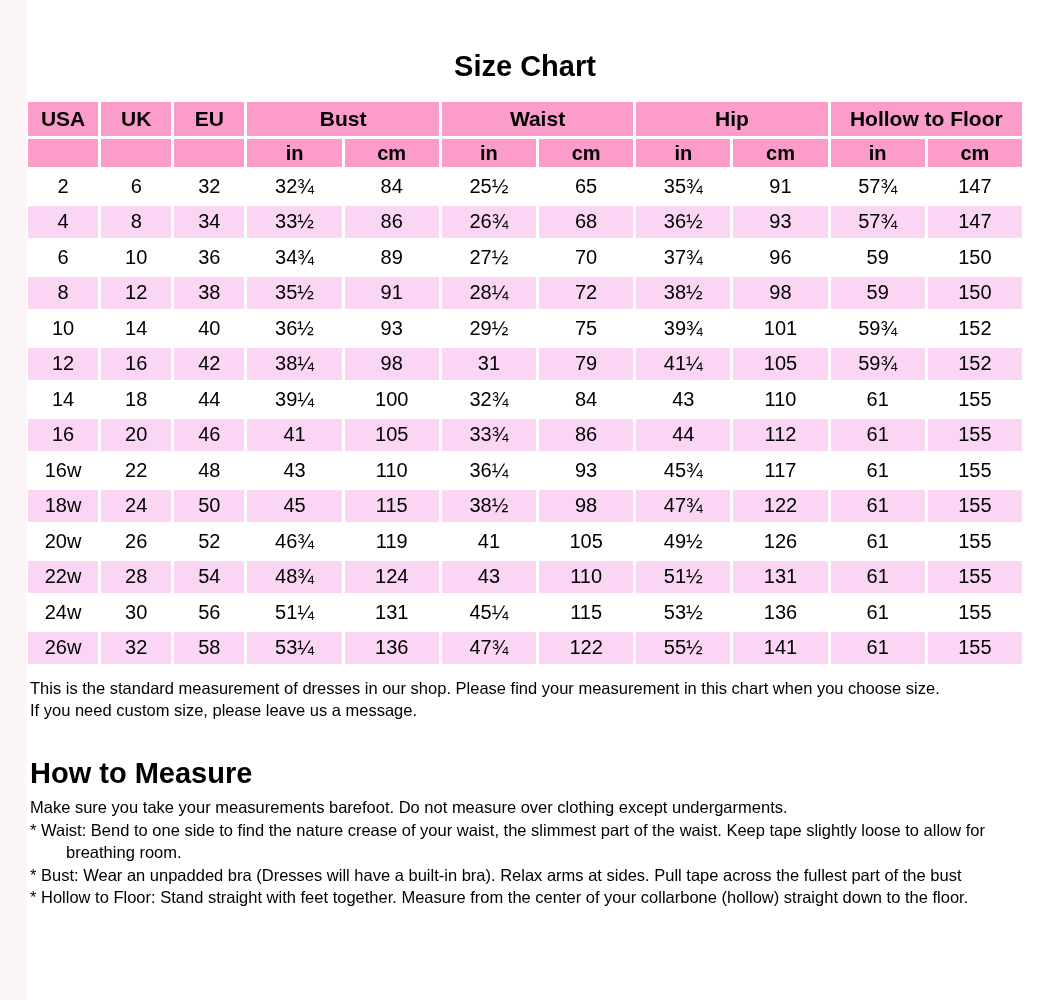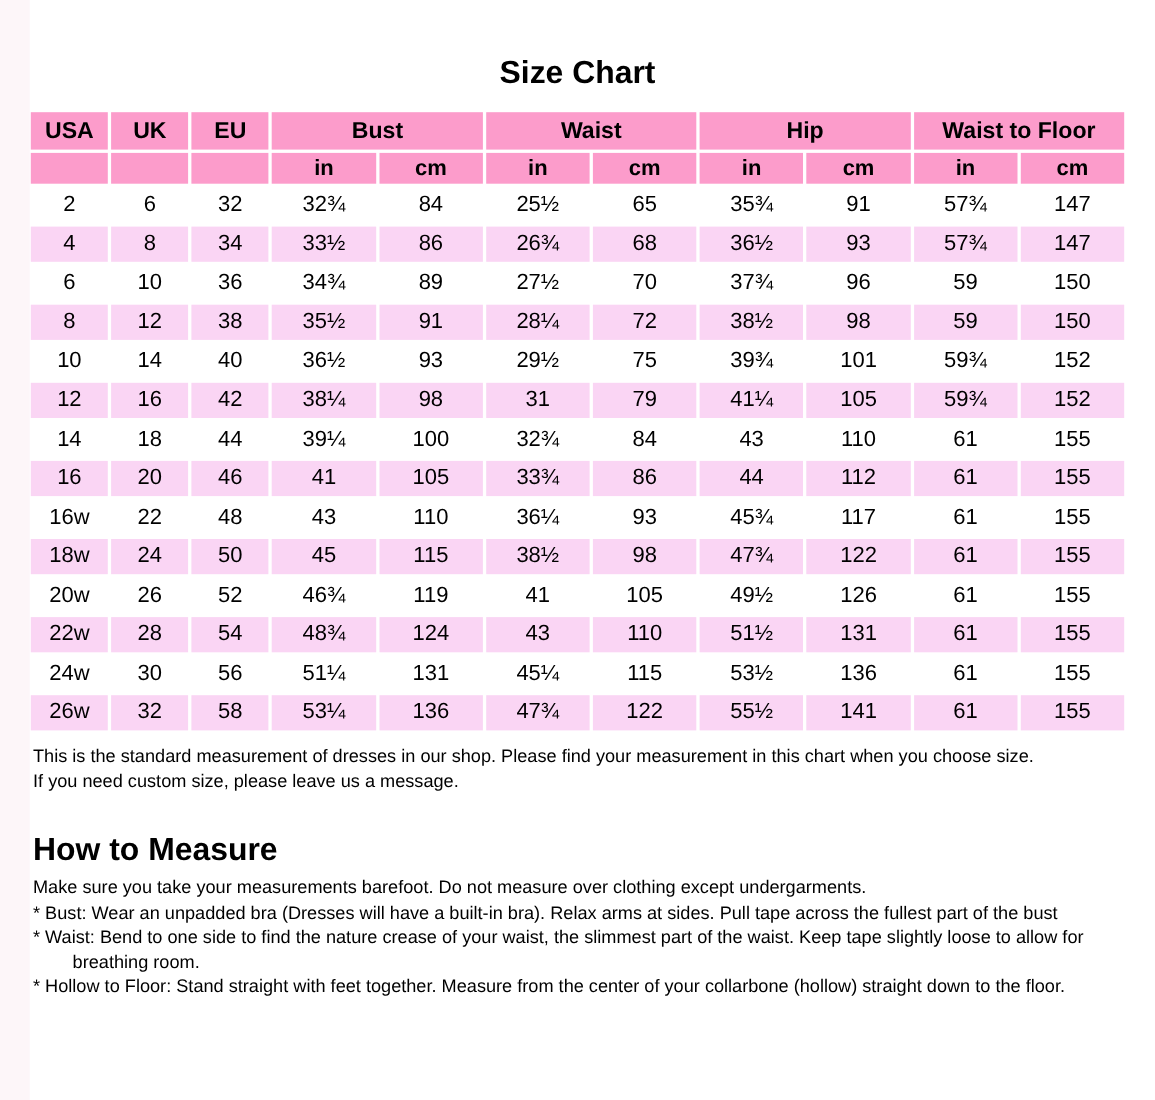--- a/index.html
+++ b/index.html
@@ -114,21 +114,21 @@
       <col class="c-meas">
   </colgroup>
   <thead>
     <tr class="group-row">
       <th>USA</th>
       <th>UK</th>
       <th>EU</th>
       <th colspan="2">Bust</th>
       <th colspan="2">Waist</th>
       <th colspan="2">Hip</th>
-      <th colspan="2">Waist to Floor</th>
+      <th colspan="2">Hollow to Floor</th>
     </tr>
     <tr class="unit-row">
       <th></th>
       <th></th>
       <th></th>
       <th>in</th>
       <th>cm</th>
       <th>in</th>
       <th>cm</th>
       <th>in</th>
@@ -325,16 +325,16 @@
 
 <div class="notes">
   <p>This is the standard measurement of dresses in our shop. Please find your measurement in this chart when you choose size.</p>
   <p>If you need custom size, please leave us a message.</p>
 </div>
 
 <h2 class="measure-title">How to Measure</h2>
 
 <div class="measure">
   <p class="intro">Make sure you take your measurements barefoot. Do not measure over clothing except undergarments.</p>
+  <p>* Waist: Bend to one side to find the nature crease of your waist, the slimmest part of the waist. Keep tape slightly loose to allow for breathing room.</p>
   <p>* Bust: Wear an unpadded bra (Dresses will have a built-in bra). Relax arms at sides. Pull tape across the fullest part of the bust</p>
-  <p>* Waist: Bend to one side to find the nature crease of your waist, the slimmest part of the waist. Keep tape slightly loose to allow for breathing room.</p>
   <p>* Hollow to Floor: Stand straight with feet together. Measure from the center of your collarbone (hollow) straight down to the floor.</p>
 </div>
 
 </body></html>

